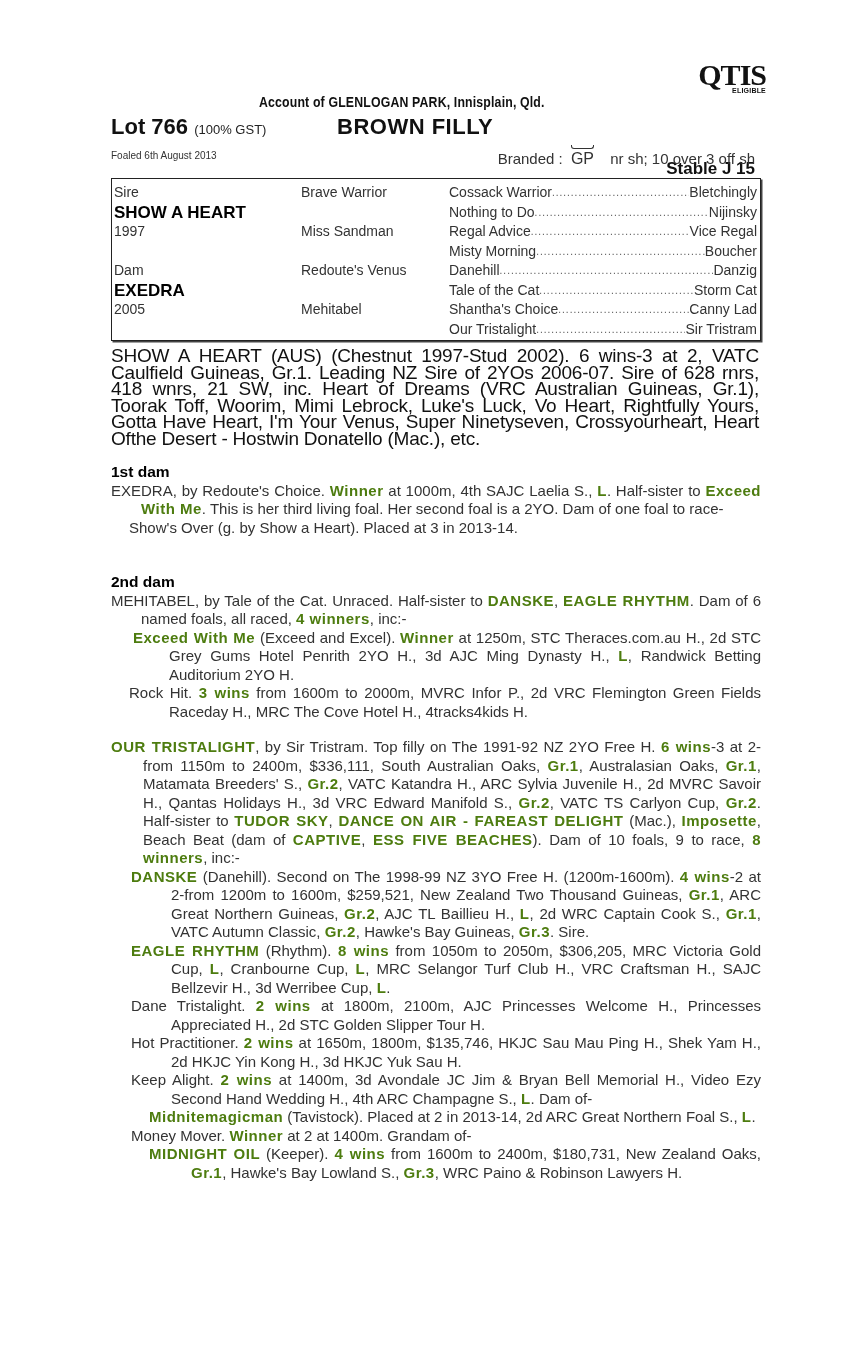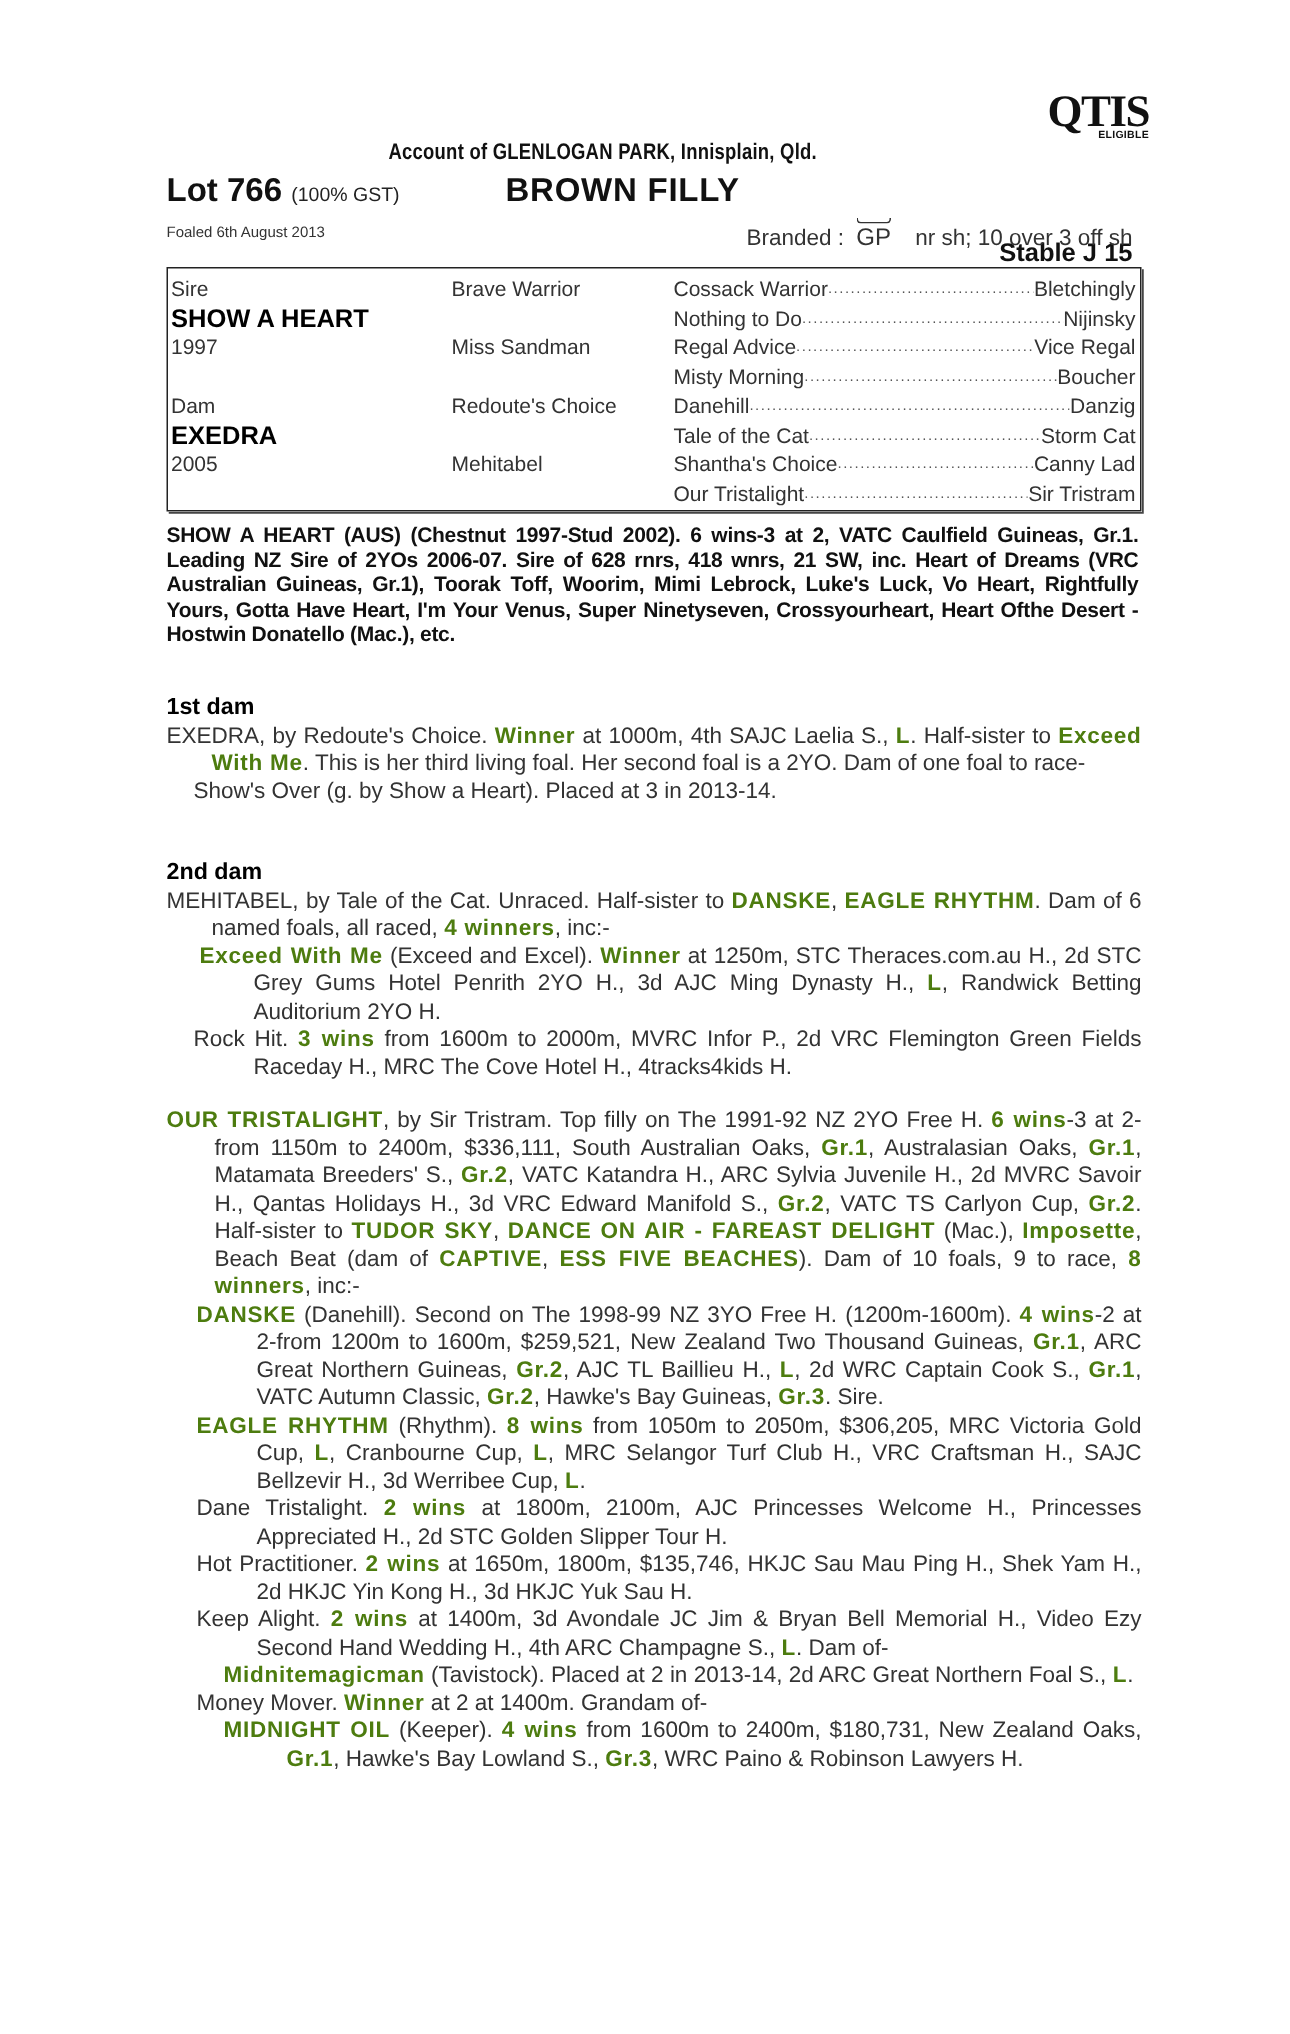--- a/index.html
+++ b/index.html
@@ -25,21 +25,21 @@
   .c2 { left:189px; width:150px; }
   .c3 { left:337px; width:308px; }
   .row { height:19.5px; line-height:19.5px; white-space:nowrap; }
   .big { font-weight:bold; font-size:17px; color:#000; }
   .dotrow { display:flex; }
   .dotrow .l { white-space:nowrap; }
   .dotrow .d { flex:1; overflow:hidden; white-space:nowrap; color:#555; letter-spacing:1px; font-size:10px; }
   .dotrow .d:after { content:"................................................................................................"; }
   .dotrow .r { white-space:nowrap; }
 
-  .sirepara { position:absolute; left:0; top:348px; width:648px; font-size:14px; font-weight:bold; line-height:16.5px; text-align:justify; letter-spacing:-0.2px; font-family:"Liberation Sans", sans-serif; }
+  .sirepara { position:absolute; left:0; top:348px; width:648px; font-size:19px; font-weight:normal; line-height:16.5px; text-align:justify; letter-spacing:-0.2px; font-family:"Liberation Sans", sans-serif; }
   .section { position:absolute; left:0; width:650px; font-size:15px; line-height:18.5px; color:#333; }
   .section .hd { font-weight:bold; color:#000; font-size:15.5px; }
   .para { text-align:justify; }
   .i0 { padding-left:30px; text-indent:-30px; }
   .i1 { padding-left:38px; text-indent:-20px; }
   .i2 { padding-left:60px; text-indent:-38px; }
   b { color:#4d7c0f; letter-spacing:0.5px; }
 </style>
 </head>
 <body>
@@ -77,21 +77,21 @@
       <div class="row"></div>
       <div class="row">Dam</div>
       <div class="row big">EXEDRA</div>
       <div class="row">2005</div>
     </div>
     <div class="ped-col c2">
       <div class="row">Brave Warrior</div>
       <div class="row"></div>
       <div class="row">Miss Sandman</div>
       <div class="row"></div>
-      <div class="row">Redoute's Choice</div>
+      <div class="row">Redoute's Venus</div>
       <div class="row"></div>
       <div class="row">Mehitabel</div>
     </div>
     <div class="ped-col c3">
       <div class="row dotrow">
           <span class="l">Cossack Warrior</span>
           <span class="d"></span>
           <span class="r">Bletchingly</span>
         </div>
       <div class="row dotrow">

